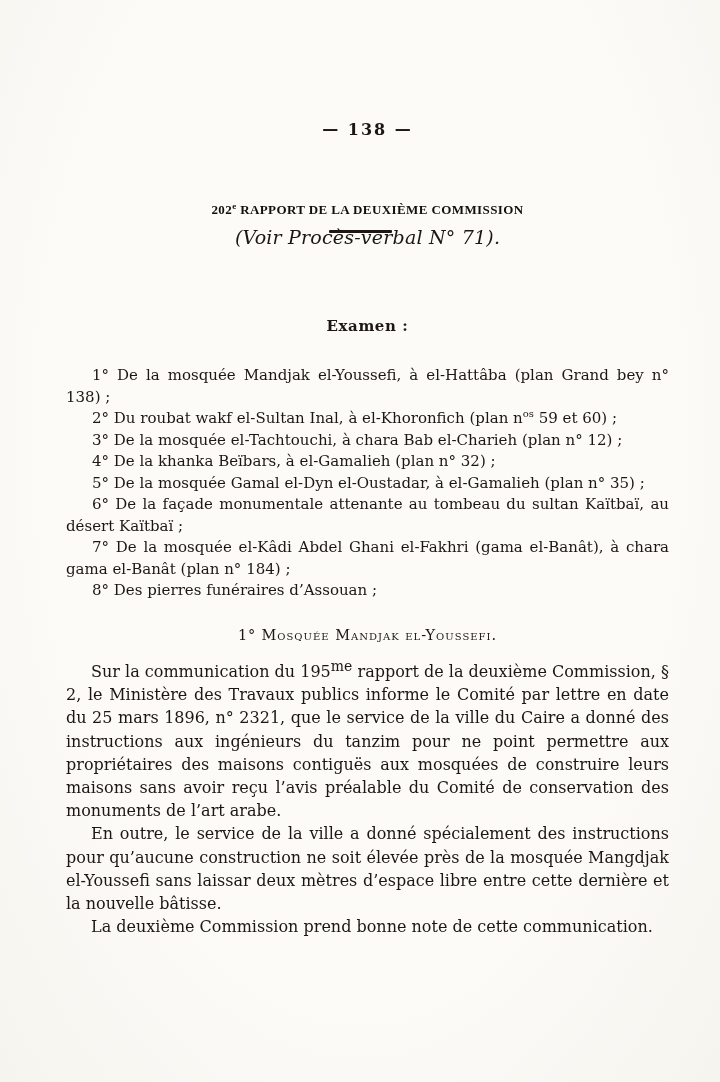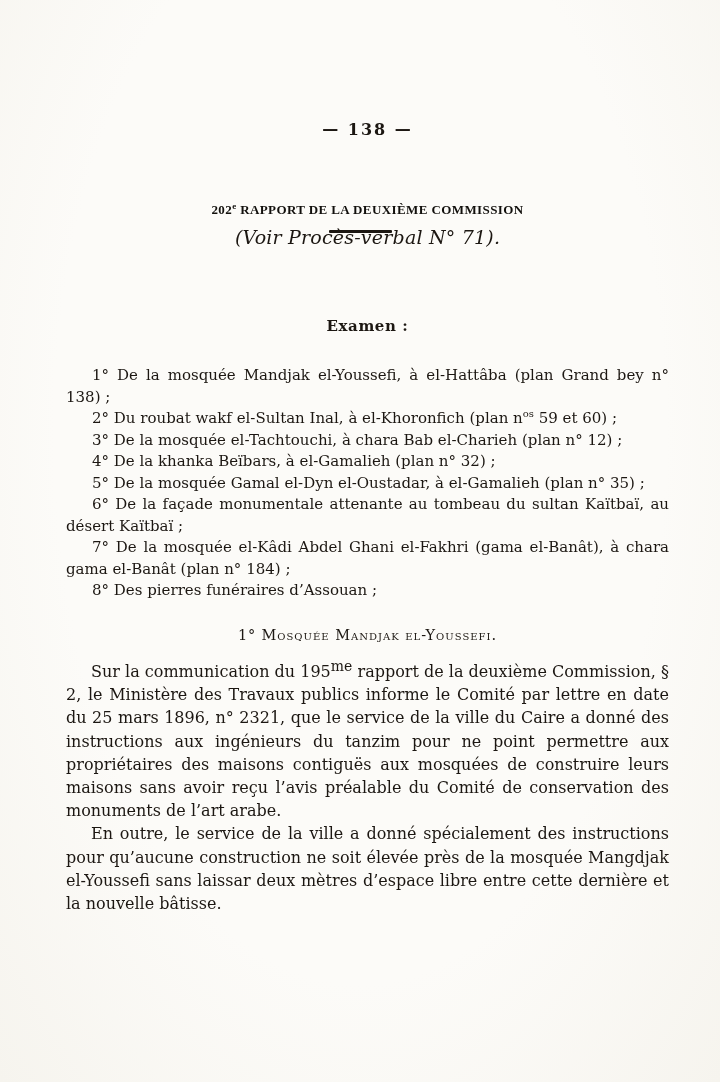--- a/index.html
+++ b/index.html
@@ -76,15 +76,16 @@
     <p class="item"><span>6° De la façade monumentale attenante au tombeau du sultan Kaïtbaï, au désert Kaïtbaï ;</span><sup></sup><span></span></p>
     <p class="item"><span>7° De la mosquée el-Kâdi Abdel Ghani el-Fakhri (gama el-Banât), à chara gama el-Banât (plan n° 184) ;</span><sup></sup><span></span></p>
     <p class="item"><span>8° Des pierres funéraires d’Assouan ;</span><sup></sup><span></span></p>
   </div>
 
   <div class="content sec-h"><span>1° </span><span class="sc">Mosquée Mandjak el-Youssefi.</span></div>
 
   <div class="content bodytext">
     <p><span>Sur la communication du 195</span><sup>me</sup><span> rapport de la deuxième Commission, § 2, le Ministère des Travaux publics informe le Comité par lettre en date du 25 mars 1896, n° 2321, que le service de la ville du Caire a donné des instructions aux ingénieurs du tanzim pour ne point permettre aux propriétaires des maisons contiguës aux mosquées de construire leurs maisons sans avoir reçu l’avis préalable du Comité de conservation des monuments de l’art arabe.</span></p>
     <p>En outre, le service de la ville a donné spécialement des instructions pour qu’aucune construction ne soit élevée près de la mosquée Mangdjak el-Youssefi sans laissar deux mètres d’espace libre entre cette dernière et la nouvelle bâtisse.</p>
+    <p>La deuxième Commission prend bonne note de cette communication.</p>
   </div>
 
 </div>
 
 </body></html>

